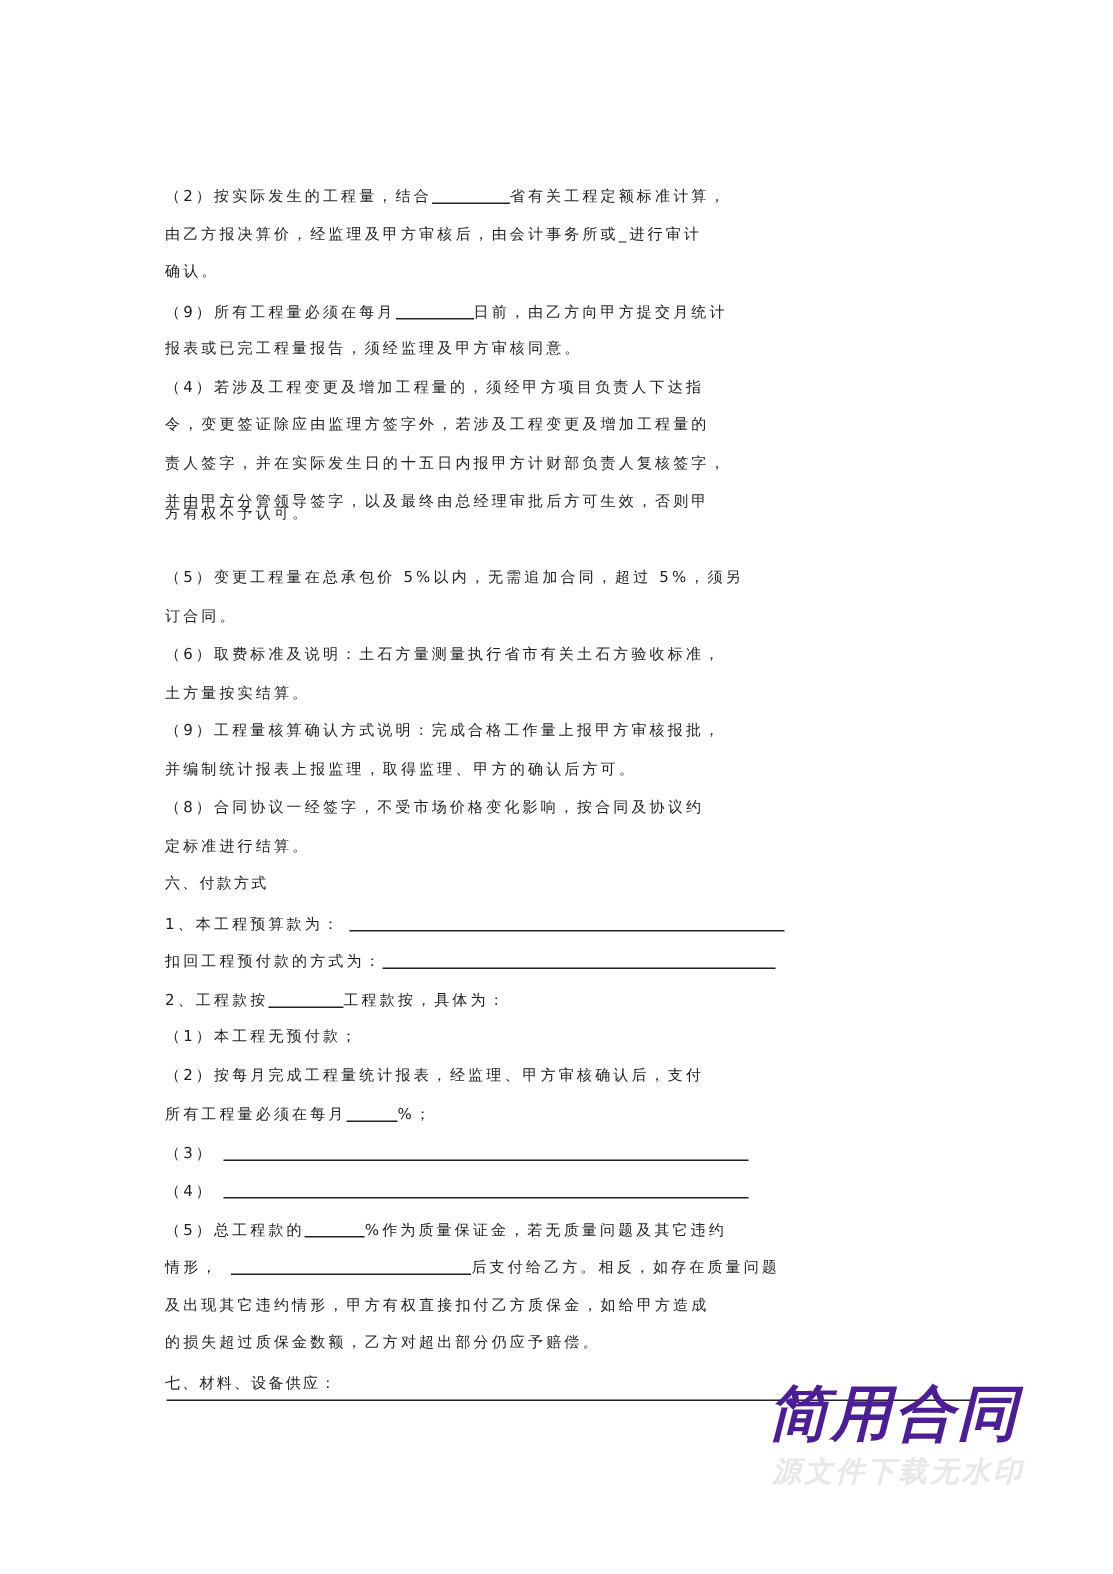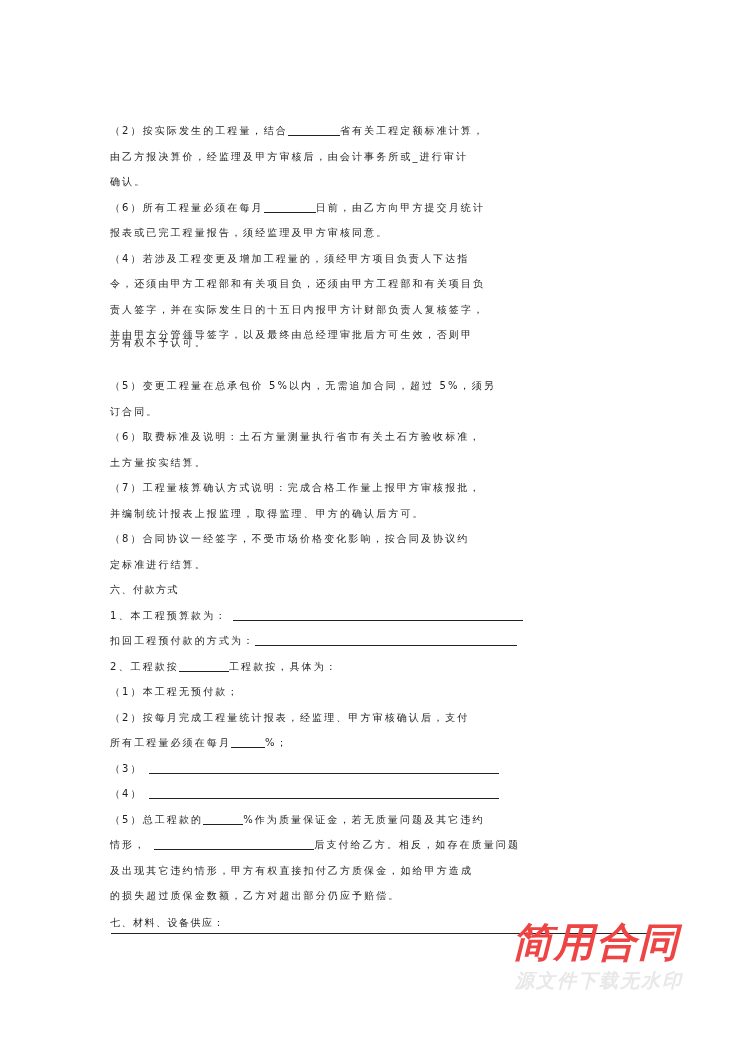--- a/index.html
+++ b/index.html
@@ -14,51 +14,51 @@
       font-size: 10px; letter-spacing: 2.1px; white-space: nowrap; margin-top: 28px;
     }
     .line.bold { font-weight: normal; letter-spacing: 1.5px; }
     .blank {
       display: inline-block; border-bottom: 1.4px solid #222; height: 17px;
       vertical-align: -2px;
     }
     .rule { position: absolute; border-bottom: 1.6px solid #222; height: 0; }
     .wm1 {
       position: absolute; left: 512px; top: 915px; font-size: 40px; font-weight: bold;
-      font-style: italic; color: #ef4444; letter-spacing: 2px; white-space: nowrap;
+      font-style: italic; color: #4c1d95; letter-spacing: 2px; white-space: nowrap;
     }
     .wm2 {
       position: absolute; left: 515px; top: 968px; font-size: 19px; font-weight: bold;
       font-style: italic; color: #e8e8e8; letter-spacing: 2px; white-space: nowrap;
     }
   </style>
 </head>
 <body>
 
 <div class="page">
 
   <div class="line" style="top:0px">
     <span>（2）按实际发生的工程量，结合</span><span class="blank" style="width:52px"></span><span>省有关工程定额标准计算，</span>
   </div>
   <div class="line" style="top:25.5px">由乙方报决算价，经监理及甲方审核后，由会计事务所或_进行审计</div>
   <div class="line" style="top:51px">确认。</div>
   <div class="line" style="top:76.5px">
-    <span>（6）所有工程量必须在每月</span><span class="blank" style="width:52px"></span><span>日前，由乙方向甲方提交月统计</span>
+    <span>（9）所有工程量必须在每月</span><span class="blank" style="width:52px"></span><span>日前，由乙方向甲方提交月统计</span>
   </div>
   <div class="line" style="top:102px">报表或已完工程量报告，须经监理及甲方审核同意。</div>
   <div class="line" style="top:127.5px">（4）若涉及工程变更及增加工程量的，须经甲方项目负责人下达指</div>
-  <div class="line" style="top:153px">令，还须由甲方工程部和有关项目负，还须由甲方工程部和有关项目负</div>
+  <div class="line" style="top:153px">令，变更签证除应由监理方签字外，若涉及工程变更及增加工程量的</div>
   <div class="line" style="top:178.5px">责人签字，并在实际发生日的十五日内报甲方计财部负责人复核签字，</div>
   <div class="line" style="top:204px">并由甲方分管领导签字，以及最终由总经理审批后方可生效，否则甲</div>
   <div class="line" style="top:212px">方有权不予认可。</div>
   <div class="line" style="top:255px">（5）变更工程量在总承包价 5%以内，无需追加合同，超过 5%，须另</div>
   <div class="line" style="top:280.5px">订合同。</div>
   <div class="line" style="top:306px">（6）取费标准及说明：土石方量测量执行省市有关土石方验收标准，</div>
   <div class="line" style="top:331.5px">土方量按实结算。</div>
-  <div class="line" style="top:357px">（7）工程量核算确认方式说明：完成合格工作量上报甲方审核报批，</div>
+  <div class="line" style="top:357px">（9）工程量核算确认方式说明：完成合格工作量上报甲方审核报批，</div>
   <div class="line" style="top:382.5px">并编制统计报表上报监理，取得监理、甲方的确认后方可。</div>
   <div class="line" style="top:408px">（8）合同协议一经签字，不受市场价格变化影响，按合同及协议约</div>
   <div class="line" style="top:433.5px">定标准进行结算。</div>
 
   <div class="line bold" style="top:459px">六、付款方式</div>
   <div class="line" style="top:484.5px">
     <span>1、本工程预算款为：</span><span class="blank" style="width:290px; margin-left:6px"></span>
   </div>
   <div class="line" style="top:510px">
     <span>扣回工程预付款的方式为：</span><span class="blank" style="width:262px"></span>

